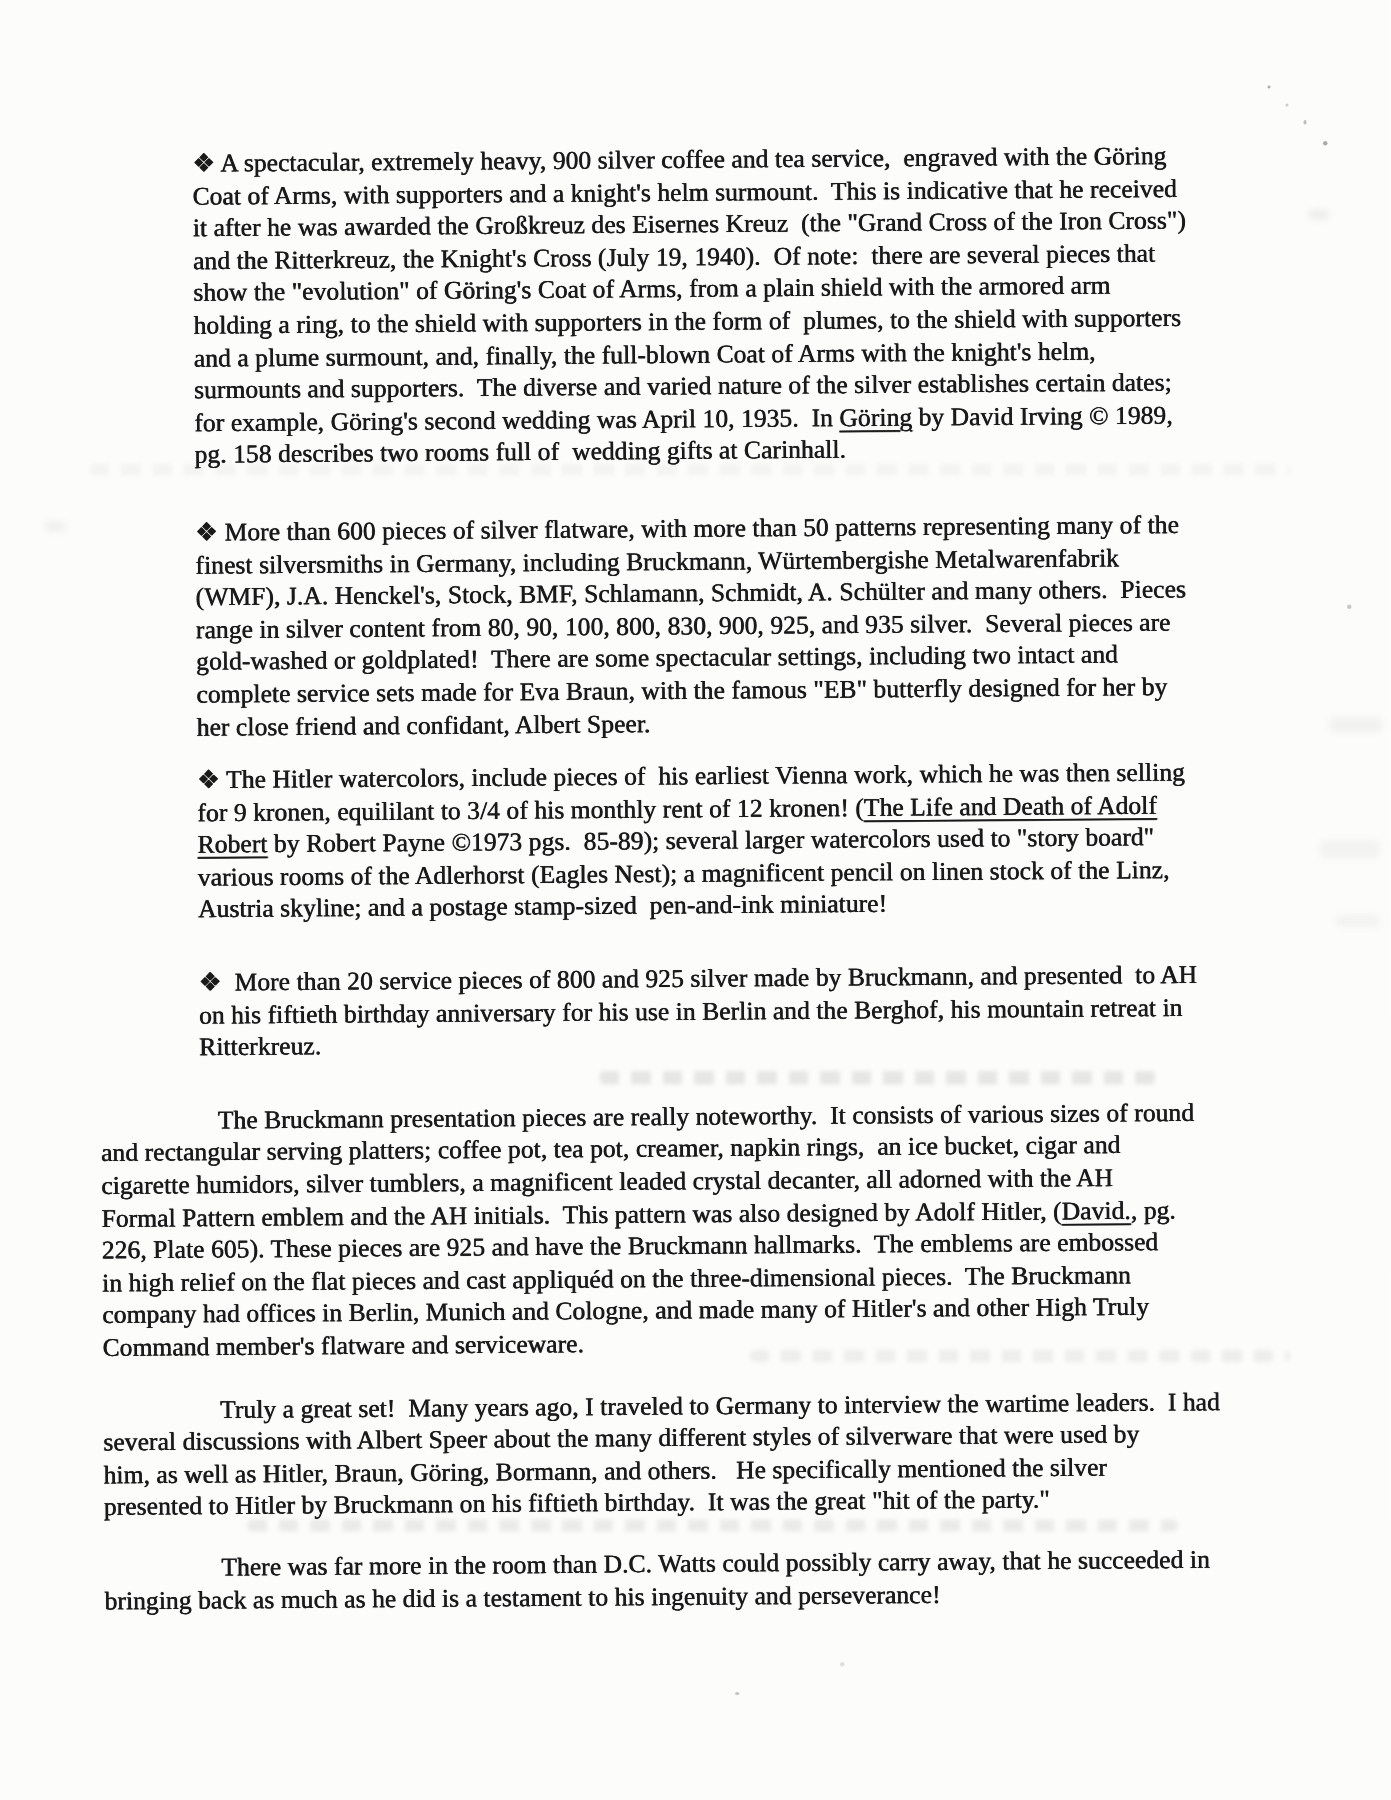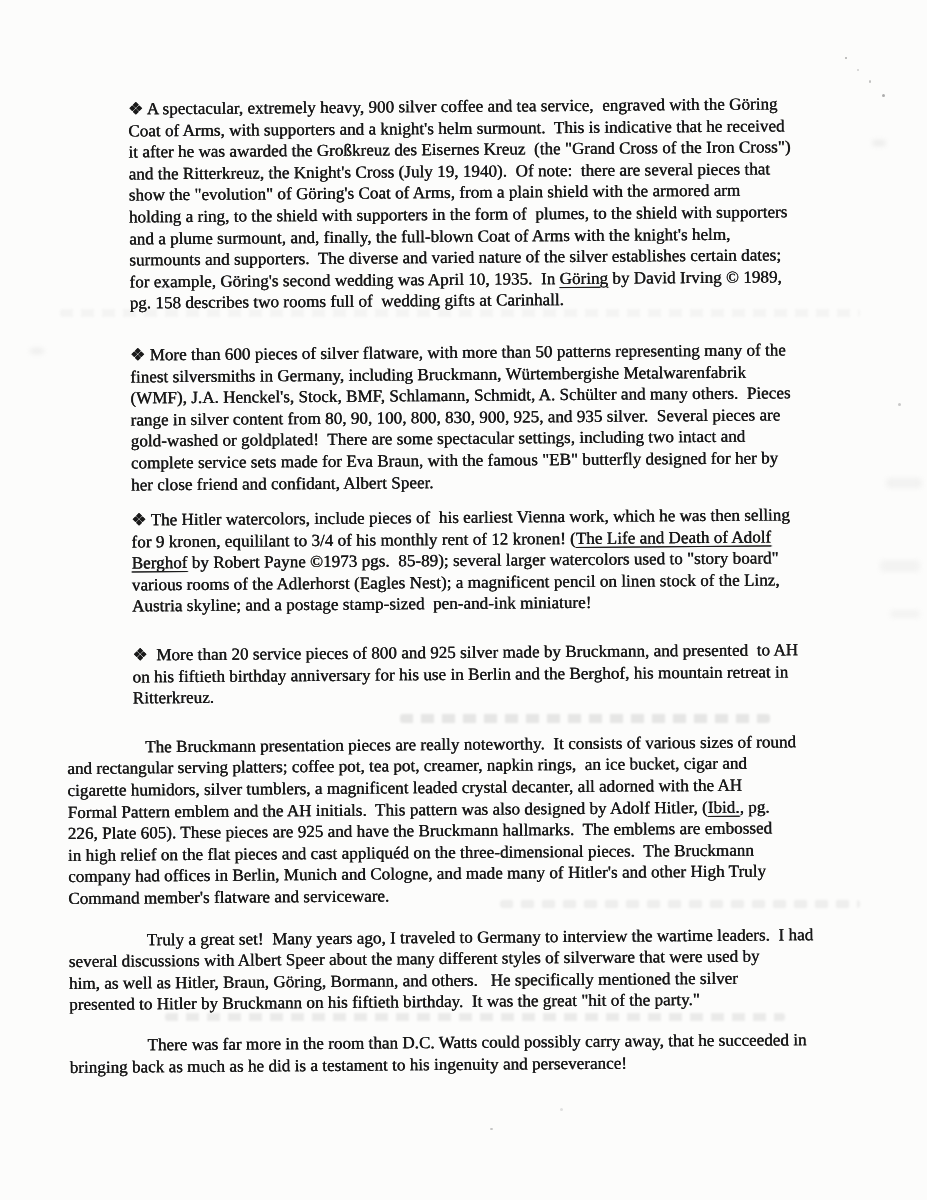--- a/index.html
+++ b/index.html
@@ -93,34 +93,34 @@
         <div class="line"><span>finest silversmiths in Germany, including Bruckmann, Würtembergishe Metalwarenfabrik</span></div>
         <div class="line"><span>(WMF), J.A. Henckel's, Stock, BMF, Schlamann, Schmidt, A. Schülter and many others.  Pieces</span></div>
         <div class="line"><span>range in silver content from 80, 90, 100, 800, 830, 900, 925, and 935 silver.  Several pieces are</span></div>
         <div class="line"><span>gold-washed or goldplated!  There are some spectacular settings, including two intact and</span></div>
         <div class="line"><span>complete service sets made for Eva Braun, with the famous "EB" butterfly designed for her by</span></div>
         <div class="line"><span>her close friend and confidant, Albert Speer.</span></div>
       </div>
       <div class="para bullet">
         <div class="line"><span>❖ The Hitler watercolors, include pieces of  his earliest Vienna work, which he was then selling</span></div>
         <div class="line"><span>for 9 kronen, equililant to 3/4 of his monthly rent of 12 kronen! (</span><span class="u">The Life and Death of Adolf</span></div>
-        <div class="line"><span class="u">Berghof</span><span> by Robert Payne ©1973 pgs.  85-89); several larger watercolors used to "story board"</span></div>
+        <div class="line"><span class="u">Robert</span><span> by Robert Payne ©1973 pgs.  85-89); several larger watercolors used to "story board"</span></div>
         <div class="line"><span>various rooms of the Adlerhorst (Eagles Nest); a magnificent pencil on linen stock of the Linz,</span></div>
         <div class="line"><span>Austria skyline; and a postage stamp-sized  pen-and-ink miniature!</span></div>
       </div>
       <div class="para bullet">
         <div class="line"><span>❖  More than 20 service pieces of 800 and 925 silver made by Bruckmann, and presented  to AH</span></div>
         <div class="line"><span>on his fiftieth birthday anniversary for his use in Berlin and the Berghof, his mountain retreat in</span></div>
         <div class="line"><span>Ritterkreuz.</span></div>
       </div>
       <div class="para body">
         <div class="line"><span>The Bruckmann presentation pieces are really noteworthy.  It consists of various sizes of round</span></div>
         <div class="line"><span>and rectangular serving platters; coffee pot, tea pot, creamer, napkin rings,  an ice bucket, cigar and</span></div>
         <div class="line"><span>cigarette humidors, silver tumblers, a magnificent leaded crystal decanter, all adorned with the AH</span></div>
-        <div class="line"><span>Formal Pattern emblem and the AH initials.  This pattern was also designed by Adolf Hitler, (</span><span class="u">Ibid.</span><span>, pg.</span></div>
+        <div class="line"><span>Formal Pattern emblem and the AH initials.  This pattern was also designed by Adolf Hitler, (</span><span class="u">David.</span><span>, pg.</span></div>
         <div class="line"><span>226, Plate 605). These pieces are 925 and have the Bruckmann hallmarks.  The emblems are embossed</span></div>
         <div class="line"><span>in high relief on the flat pieces and cast appliquéd on the three-dimensional pieces.  The Bruckmann</span></div>
         <div class="line"><span>company had offices in Berlin, Munich and Cologne, and made many of Hitler's and other High Truly</span></div>
         <div class="line"><span>Command member's flatware and serviceware.</span></div>
       </div>
       <div class="para body">
         <div class="line"><span>Truly a great set!  Many years ago, I traveled to Germany to interview the wartime leaders.  I had</span></div>
         <div class="line"><span>several discussions with Albert Speer about the many different styles of silverware that were used by</span></div>
         <div class="line"><span>him, as well as Hitler, Braun, Göring, Bormann, and others.   He specifically mentioned the silver</span></div>
         <div class="line"><span>presented to Hitler by Bruckmann on his fiftieth birthday.  It was the great "hit of the party."</span></div>

